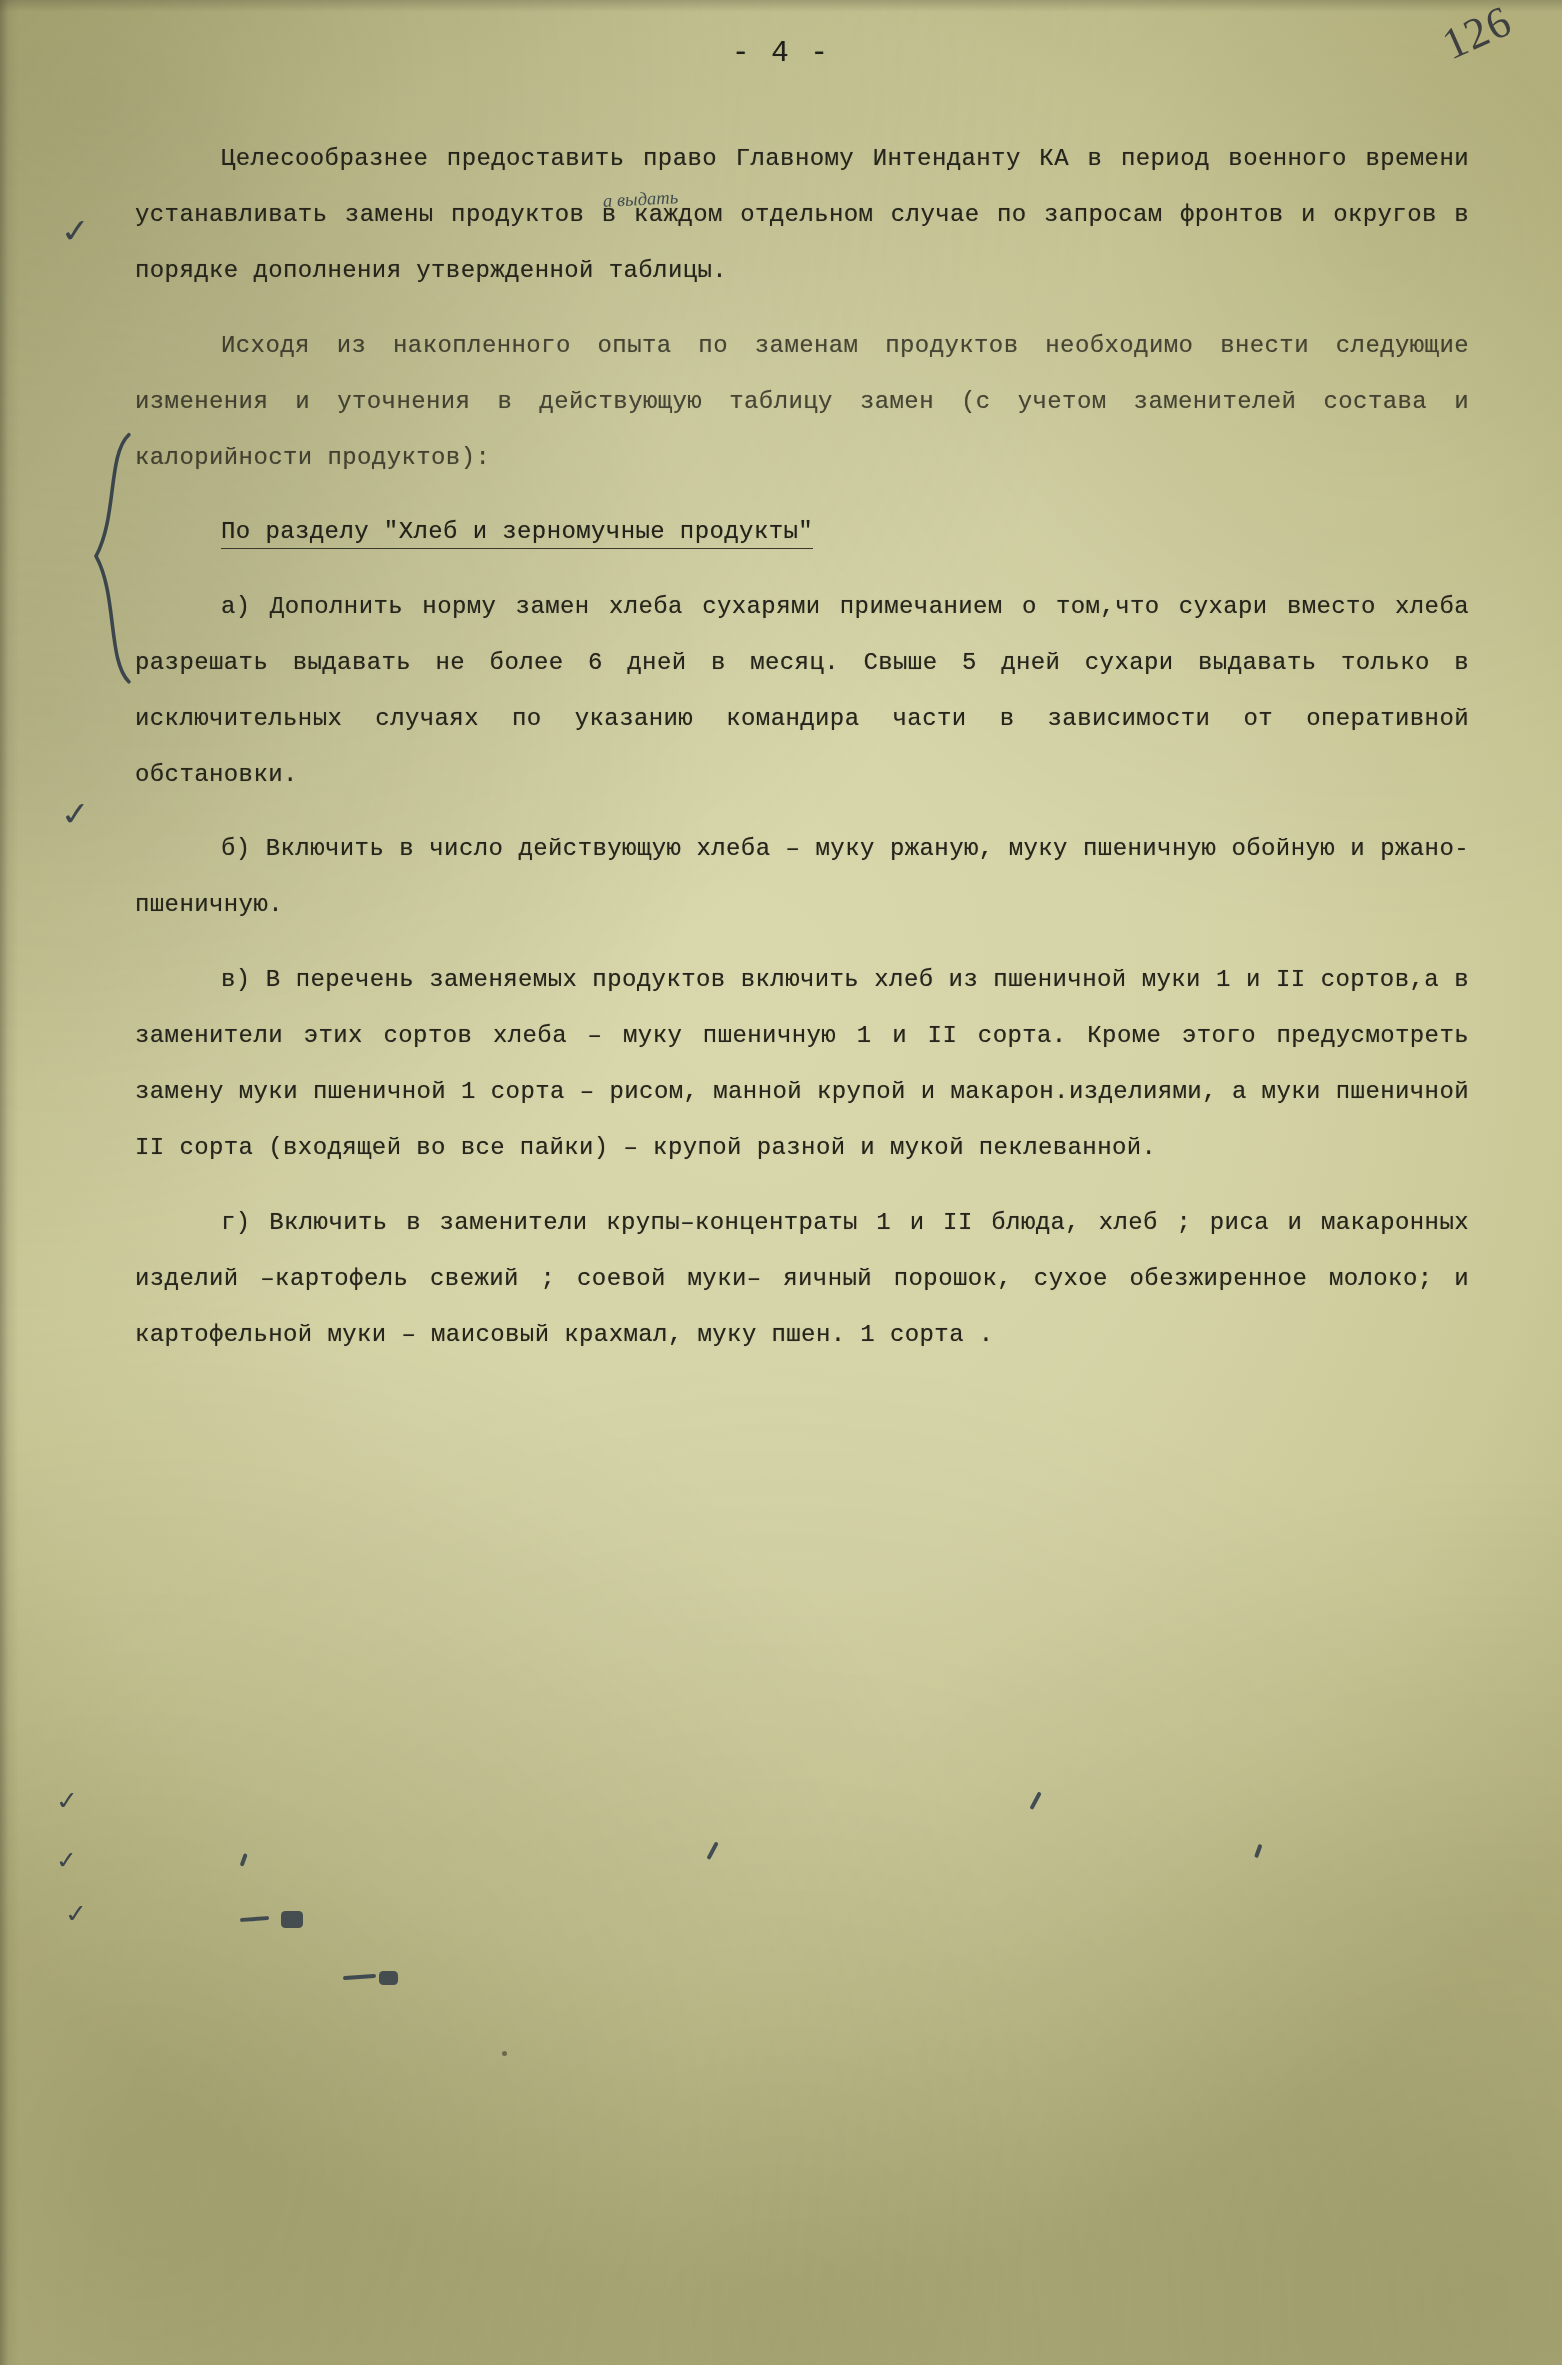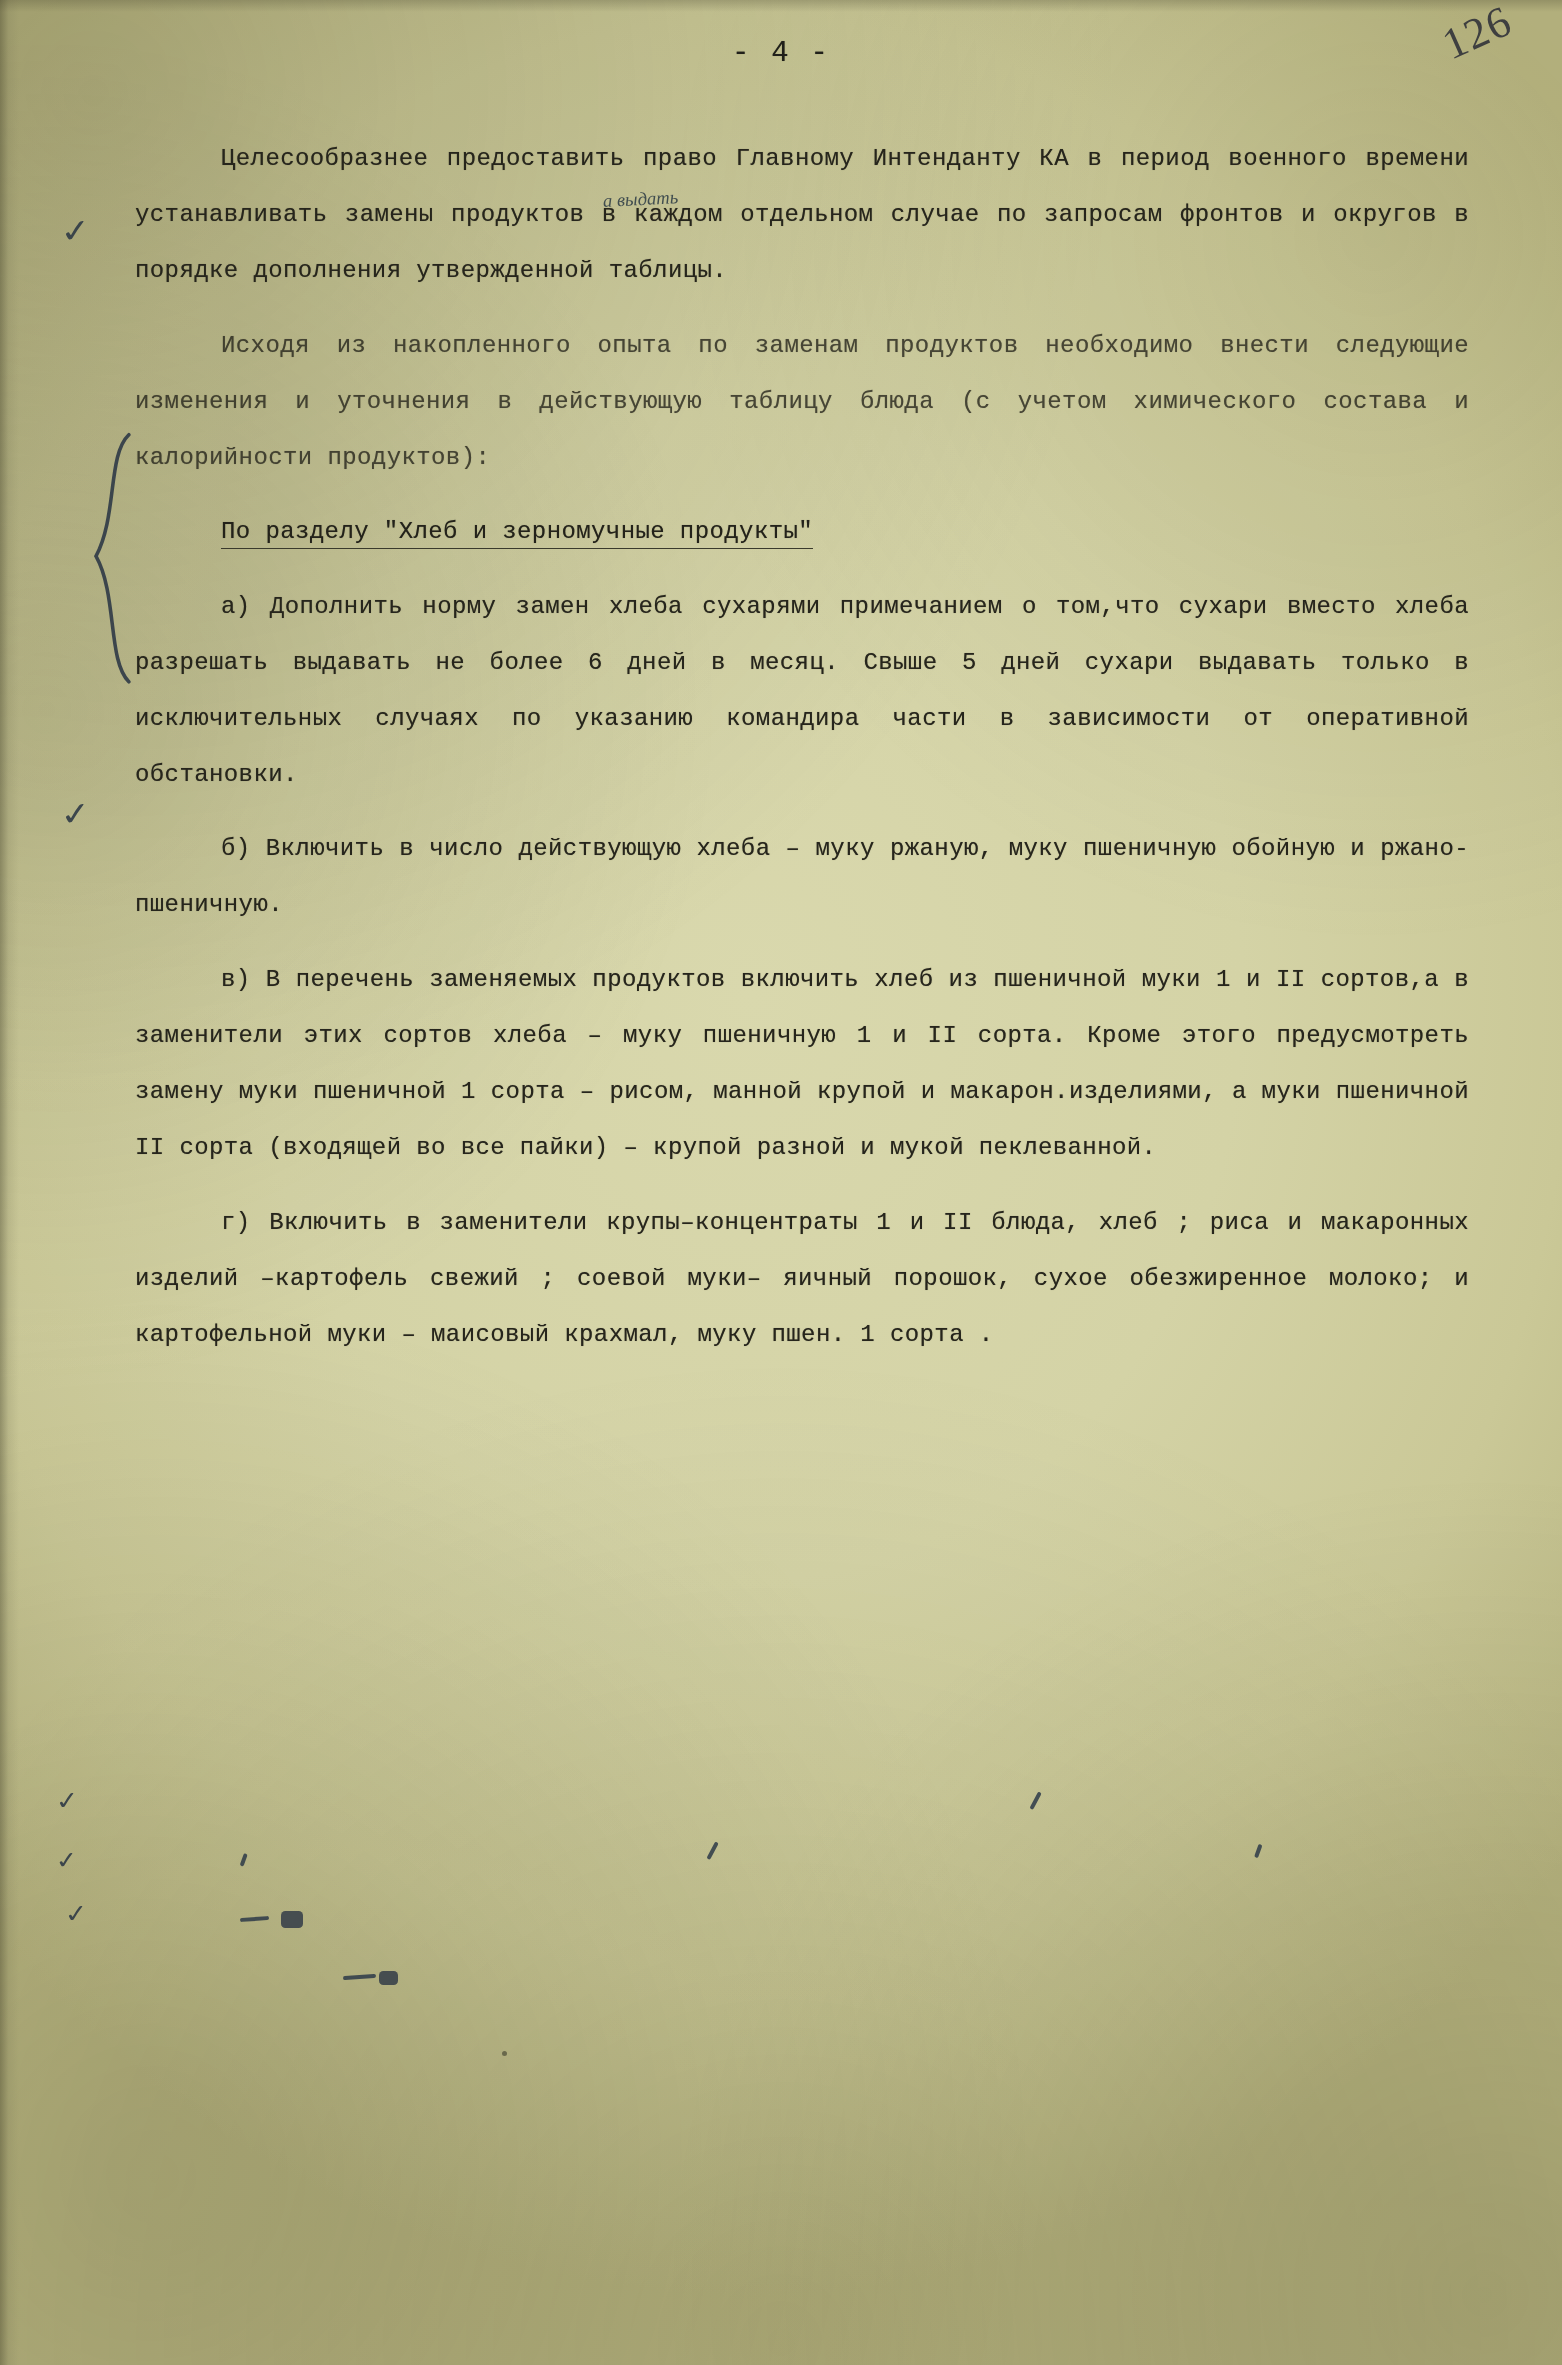--- a/index.html
+++ b/index.html
@@ -189,21 +189,21 @@
   <div class="strike" style="left: 343px; top: 1975px; width: 33px; transform: rotate(-4deg);"></div>
   <div class="ink-dot" style="left: 281px; top: 1911px; width: 21.5px; height: 17px; border-radius: 4.3px;"></div>
   <div class="ink-dot" style="left: 379px; top: 1971px; width: 18.6px; height: 14.3px; border-radius: 4.3px;"></div>
 
   <div class="sm-dot" style="left: 502px; top: 2051px;"></div>
 
   <div class="body">
 
     <p class="para indent">Целесообразнее предоставить право Главному Интенданту КА в период военного времени устанавливать замены продуктов в каждом отдельном случае по запросам фронтов и округов в порядке дополнения утвержденной таблицы.</p>
 
-    <p class="para indent gap faded">Исходя из накопленного опыта по заменам продуктов необходимо внести следующие изменения и уточнения в действующую таблицу блюда (с учетом химического состава и калорийности продуктов):</p>
+    <p class="para indent gap faded">Исходя из накопленного опыта по заменам продуктов необходимо внести следующие изменения и уточнения в действующую таблицу замен (с учетом заменителей состава и калорийности продуктов):</p>
 
     <div class="heading"><span class="u">По разделу "Хлеб и зерномучные продукты"</span></div>
 
     <p class="para indent gap">а) Дополнить норму замен хлеба сухарями примечанием о том,что сухари вместо хлеба разрешать выдавать не более 6 дней в месяц. Свыше 5 дней сухари выдавать только в исключительных случаях по указанию командира части в зависимости от оперативной обстановки.</p>
 
     <p class="para indent gap">б) Включить в число действующую хлеба – муку ржаную, муку пшеничную обойную и ржано-пшеничную.</p>
 
     <p class="para indent gap">в) В перечень заменяемых продуктов включить хлеб из пшеничной муки 1 и II сортов,а в заменители этих сортов хлеба – муку пшеничную 1 и II сорта. Кроме этого предусмотреть замену муки пшеничной 1 сорта – рисом, манной крупой и макарон.изделиями, а муки пшеничной II сорта (входящей во все пайки) – крупой разной и мукой пеклеванной.</p>
 
     <p class="para indent gap">г) Включить в заменители крупы–концентраты 1 и II блюда, хлеб ; риса и макаронных изделий –картофель свежий ; соевой муки– яичный порошок, сухое обезжиренное молоко; и картофельной муки – маисовый крахмал, муку пшен. 1 сорта .</p>

